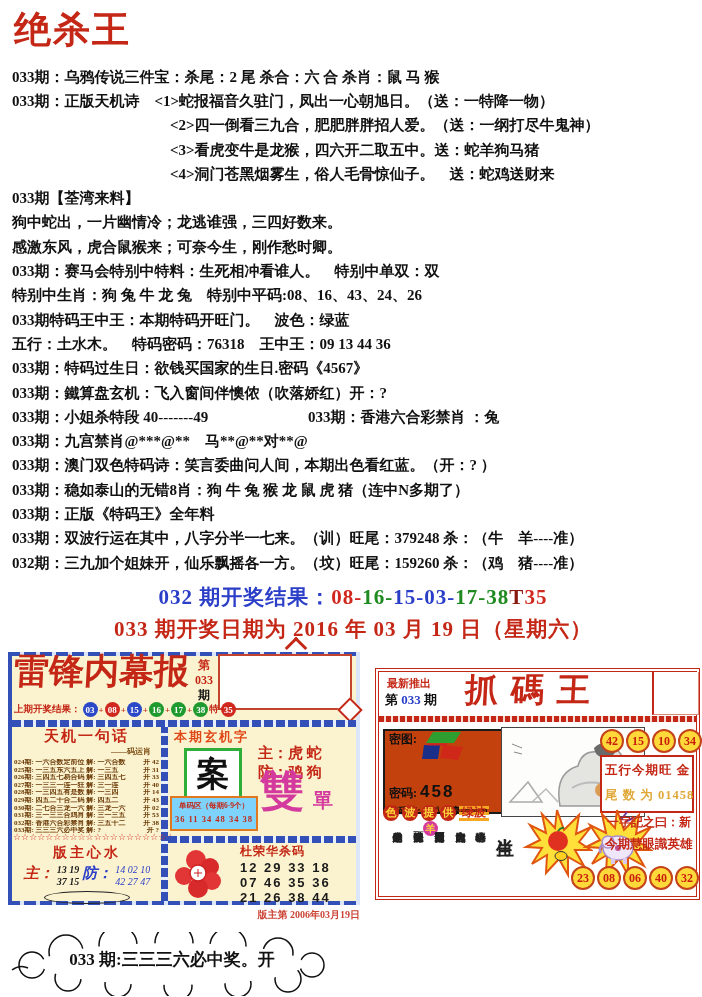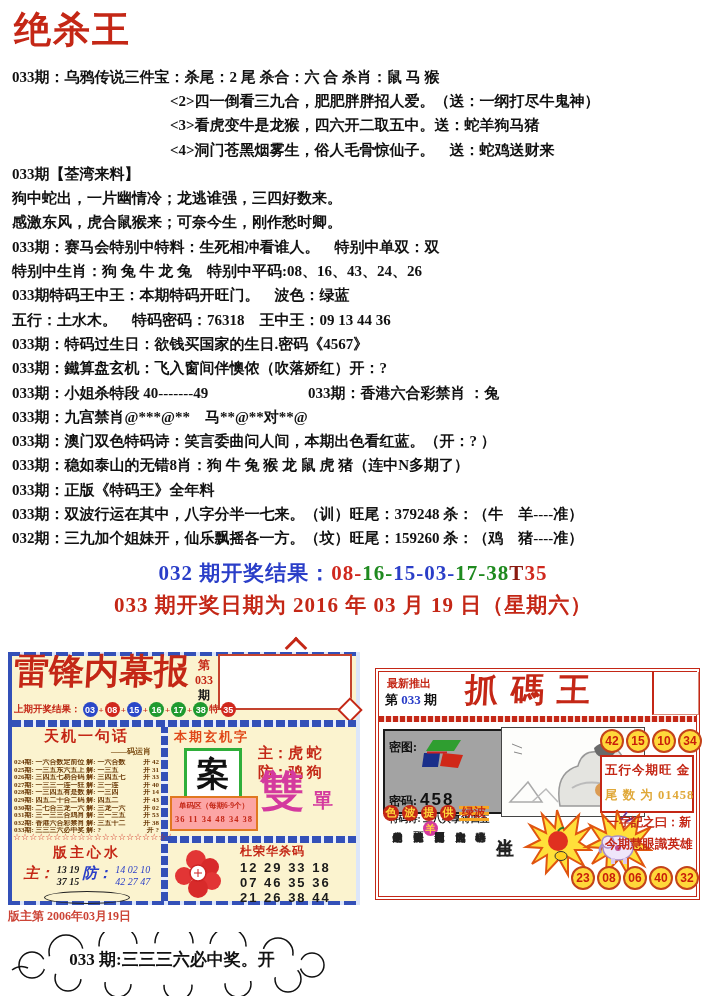--- a/index.html
+++ b/index.html
@@ -12,21 +12,21 @@
   .doc h1{margin:0 0 14px 2px;font-size:37px;line-height:1.1;color:#c42716;font-weight:900;letter-spacing:2px;}
   .line{font-size:15px;line-height:24.3px;font-weight:bold;white-space:nowrap;}
   .line.indent{padding-left:158px;}
   .line .col1{display:inline-block;width:296px;}
   .result-line{margin-top:8px;text-align:center;font-size:21px;font-weight:bold;letter-spacing:1px;}
   .date-line{margin-top:4px;text-align:center;font-size:21px;font-weight:900;color:#c42716;letter-spacing:1px;}
   .caret{position:absolute;left:288px;top:640px;width:13px;height:13px;
     border-left:3px solid #c42716;border-top:3px solid #c42716;transform:rotate(45deg);}
   
   .ball{display:inline-flex;align-items:center;justify-content:center;border-radius:50%;
-    color:#fff;font-weight:900;font-family:Liberation Sans, sans-serif;}
+    color:#fff;font-weight:900;font-family:Liberation Serif, serif;}
   
   #leifeng-wrap{position:absolute;left:8px;top:652px;width:352px;height:253px;box-sizing:border-box;padding:4px;
     background:repeating-linear-gradient(90deg,#3350b8 0 12px,#dce6fa 12px 16px);}
   #leifeng{position:relative;width:344px;height:245px;background:#fbf3cf;}
   #leifeng .lf-title{position:absolute;left:2px;top:-4px;font-size:35px;line-height:1.15;color:#c42716;font-weight:900;transform:skewX(-3deg);}
   #leifeng .lf-issue{position:absolute;left:181px;top:2px;width:22px;font-size:12px;font-weight:900;line-height:15px;text-align:center;}
   #leifeng .lf-whitebox{position:absolute;left:206px;top:-2px;width:130px;height:52px;background:#fff;border:2px solid #c4432e;}
   #leifeng .lf-fold{position:absolute;right:-9px;bottom:-11px;width:14px;height:14px;background:#fff;border:2px solid #c42716;transform:rotate(45deg);}
   #leifeng .lf-lastrow{position:absolute;left:2px;top:46px;display:flex;align-items:center;gap:1px;white-space:nowrap;}
   #leifeng .lf-lastrow .lbl{font-size:9.5px;font-weight:900;color:#c42716;margin-right:1px;}
@@ -49,36 +49,36 @@
   #leifeng .banzhu .zn{font-size:10px;font-weight:bold;color:#222;line-height:12px;}
   #leifeng .banzhu .fl{color:#2a3ec8;font-size:15px;font-weight:900;}
   #leifeng .banzhu .fn{font-size:10px;font-weight:normal;color:#2a3ec8;line-height:12px;}
   #leifeng .banzhu .oval{width:84px;height:11px;border:1.5px solid #222;border-radius:50%;margin:3px auto 0;}
   #leifeng .xj-title{position:absolute;left:162px;top:72px;width:120px;font-size:13px;font-weight:900;color:#e04818;letter-spacing:2px;}
   #leifeng .an-box{position:absolute;left:172px;top:92px;width:52px;height:46px;background:#fff;border:3px solid #2fae3a;
     display:flex;align-items:center;justify-content:center;font-size:33px;font-weight:900;color:#111;}
   #leifeng .zhufang{position:absolute;left:246px;top:88px;font-size:15px;font-weight:900;color:#c42716;line-height:19px;white-space:nowrap;}
   #leifeng .shuang{position:absolute;left:248px;top:114px;font-size:44px;line-height:1;font-weight:900;color:#d43a9e;}
   #leifeng .dan{position:absolute;left:301px;top:131px;font-size:20px;font-weight:900;color:#d43a9e;}
-  #leifeng .danma{position:absolute;left:158px;top:140px;width:88px;height:35px;background:#fca5a5;border:2px solid #e07820;text-align:center;box-sizing:border-box;}
+  #leifeng .danma{position:absolute;left:158px;top:140px;width:88px;height:35px;background:#7dd3fc;border:2px solid #e07820;text-align:center;box-sizing:border-box;}
   #leifeng .danma .dt{font-size:7.5px;font-weight:900;color:#c42716;margin-top:3px;}
   #leifeng .danma .dn{font-size:8.5px;font-weight:900;color:#c42716;letter-spacing:1px;margin-top:3px;}
   #leifeng .flower{position:absolute;left:160px;top:192px;}
   #leifeng .shama{position:absolute;left:228px;top:187px;width:112px;}
   #leifeng .shama .st{font-size:12px;font-weight:900;color:#c42716;letter-spacing:1px;}
   #leifeng .shama .sr{font-size:13px;font-weight:900;color:#1a1a1a;line-height:15px;letter-spacing:2px;font-family:"Liberation Sans","DejaVu Sans",sans-serif;}
-  .lf-footer{position:absolute;left:8px;top:908px;width:352px;text-align:left;font-size:12px;color:#cc4436;font-weight:bold;}
+  .lf-footer{position:absolute;left:8px;top:908px;width:352px;text-align:right;font-size:10px;color:#cc4436;font-weight:bold;}
   
   #zhuama{position:absolute;left:375px;top:668px;width:325px;height:232px;box-sizing:border-box;border:4px double #c42716;background:#fff;}
   #zhuama .zm-tag{position:absolute;left:8px;top:4px;font-size:11px;font-weight:900;color:#c42716;}
   #zhuama .zm-issue{position:absolute;left:6px;top:19px;font-size:13px;font-weight:900;}
   #zhuama .zm-title{position:absolute;left:86px;top:-4px;font-size:33px;font-weight:900;color:#c42716;letter-spacing:13px;white-space:nowrap;transform:skewX(-3deg);}
   #zhuama .zm-headbox{position:absolute;left:273px;top:0;width:44px;height:42px;background:#fff;border-left:2px solid #c42716;border-bottom:1px solid #d98a7a;border-right:1px solid #d98a7a;}
   #zhuama .rstripe{position:absolute;left:0;top:44px;width:317px;height:6px;background:repeating-linear-gradient(90deg,#c42716 0 5px,#f7d9d4 5px 7px);}
-  #zhuama .mibox{position:absolute;left:4px;top:57px;width:122px;height:85px;border:2px solid #1a1a1a;box-sizing:border-box;padding:8px 4px;background:#a3a3a3;}
+  #zhuama .mibox{position:absolute;left:4px;top:57px;width:122px;height:85px;border:2px solid #1a1a1a;box-sizing:border-box;padding:0 4px;background:#c2410c;}
   #zhuama .mibox .mrow1{display:flex;gap:4px;align-items:flex-start;font-size:12px;font-weight:900;}
   #zhuama .mibox .mrow2{font-size:12px;font-weight:900;margin-top:17px;}
   #zhuama .mibox .mrow2 .v{font-size:17px;letter-spacing:2px;font-family:"Liberation Sans","DejaVu Sans",sans-serif;}
   #zhuama .mibox .mrow3{font-size:9.5px;font-weight:900;margin-top:3px;white-space:nowrap;}
   #zhuama .paint{position:absolute;left:122px;top:55px;width:142px;height:88px;border:1px solid #444;background:#fdfdfb;}
   #zhuama .topballs{position:absolute;left:221px;top:57px;display:flex;gap:2px;}
   #zhuama .topballs .ball,#zhuama .botballs .ball{width:20px;height:20px;background:#ffd83a;border:2px solid #c4431a;color:#c81e0a;font-size:12px;}
   #zhuama .wuxing{position:absolute;left:221px;top:83px;width:94px;height:58px;border:2px solid #c42716;box-sizing:border-box;padding:5px 3px;background:#fff;}
   #zhuama .wuxing .w1{font-size:12.5px;font-weight:900;color:#c42716;letter-spacing:1px;white-space:nowrap;}
   #zhuama .wuxing .w2{font-size:12.5px;font-weight:900;color:#e0a838;letter-spacing:1px;margin-top:8px;white-space:nowrap;}
@@ -97,20 +97,21 @@
   
   .bubble{position:absolute;left:6px;top:932px;width:332px;height:64px;}
   .bubble .btxt{position:absolute;left:0;top:16px;width:100%;text-align:center;font-size:17px;font-weight:bold;}
 </style>
 </head>
 <body>
 
 <div class="doc">
   <h1>绝杀王</h1>
   <div class="line">033期：乌鸦传说三件宝：杀尾：2 尾  杀合：六 合  杀肖：鼠 马 猴</div>
+  <div class="line">033期：正版天机诗　&lt;1&gt;蛇报福音久驻门，凤出一心朝旭日。（送：一特降一物）</div>
   <div class="line indent">&lt;2&gt;四一倒看三九合，肥肥胖胖招人爱。（送：一纲打尽牛鬼神）</div>
   <div class="line indent">&lt;3&gt;看虎变牛是龙猴，四六开二取五中。送：蛇羊狗马猪</div>
   <div class="line indent">&lt;4&gt;洞门苍黑烟雾生，俗人毛骨惊仙子。　送：蛇鸡送财来</div>
   <div class="line">033期【荃湾来料】</div>
   <div class="line">狗中蛇出，一片幽情冷；龙逃谁强，三四好数来。</div>
   <div class="line">感激东风，虎合鼠猴来；可奈今生，刚作愁时卿。</div>
   <div class="line">033期：赛马会特别中特料：生死相冲看谁人。　特别中单双：双</div>
   <div class="line">特别中生肖：狗 兔 牛 龙 兔　特别中平码:08、16、43、24、26</div>
   <div class="line">033期特码王中王：本期特码开旺门。　波色：绿蓝</div>
   <div class="line">五行：土水木。　特码密码：76318　王中王：09 13 44 36</div>

